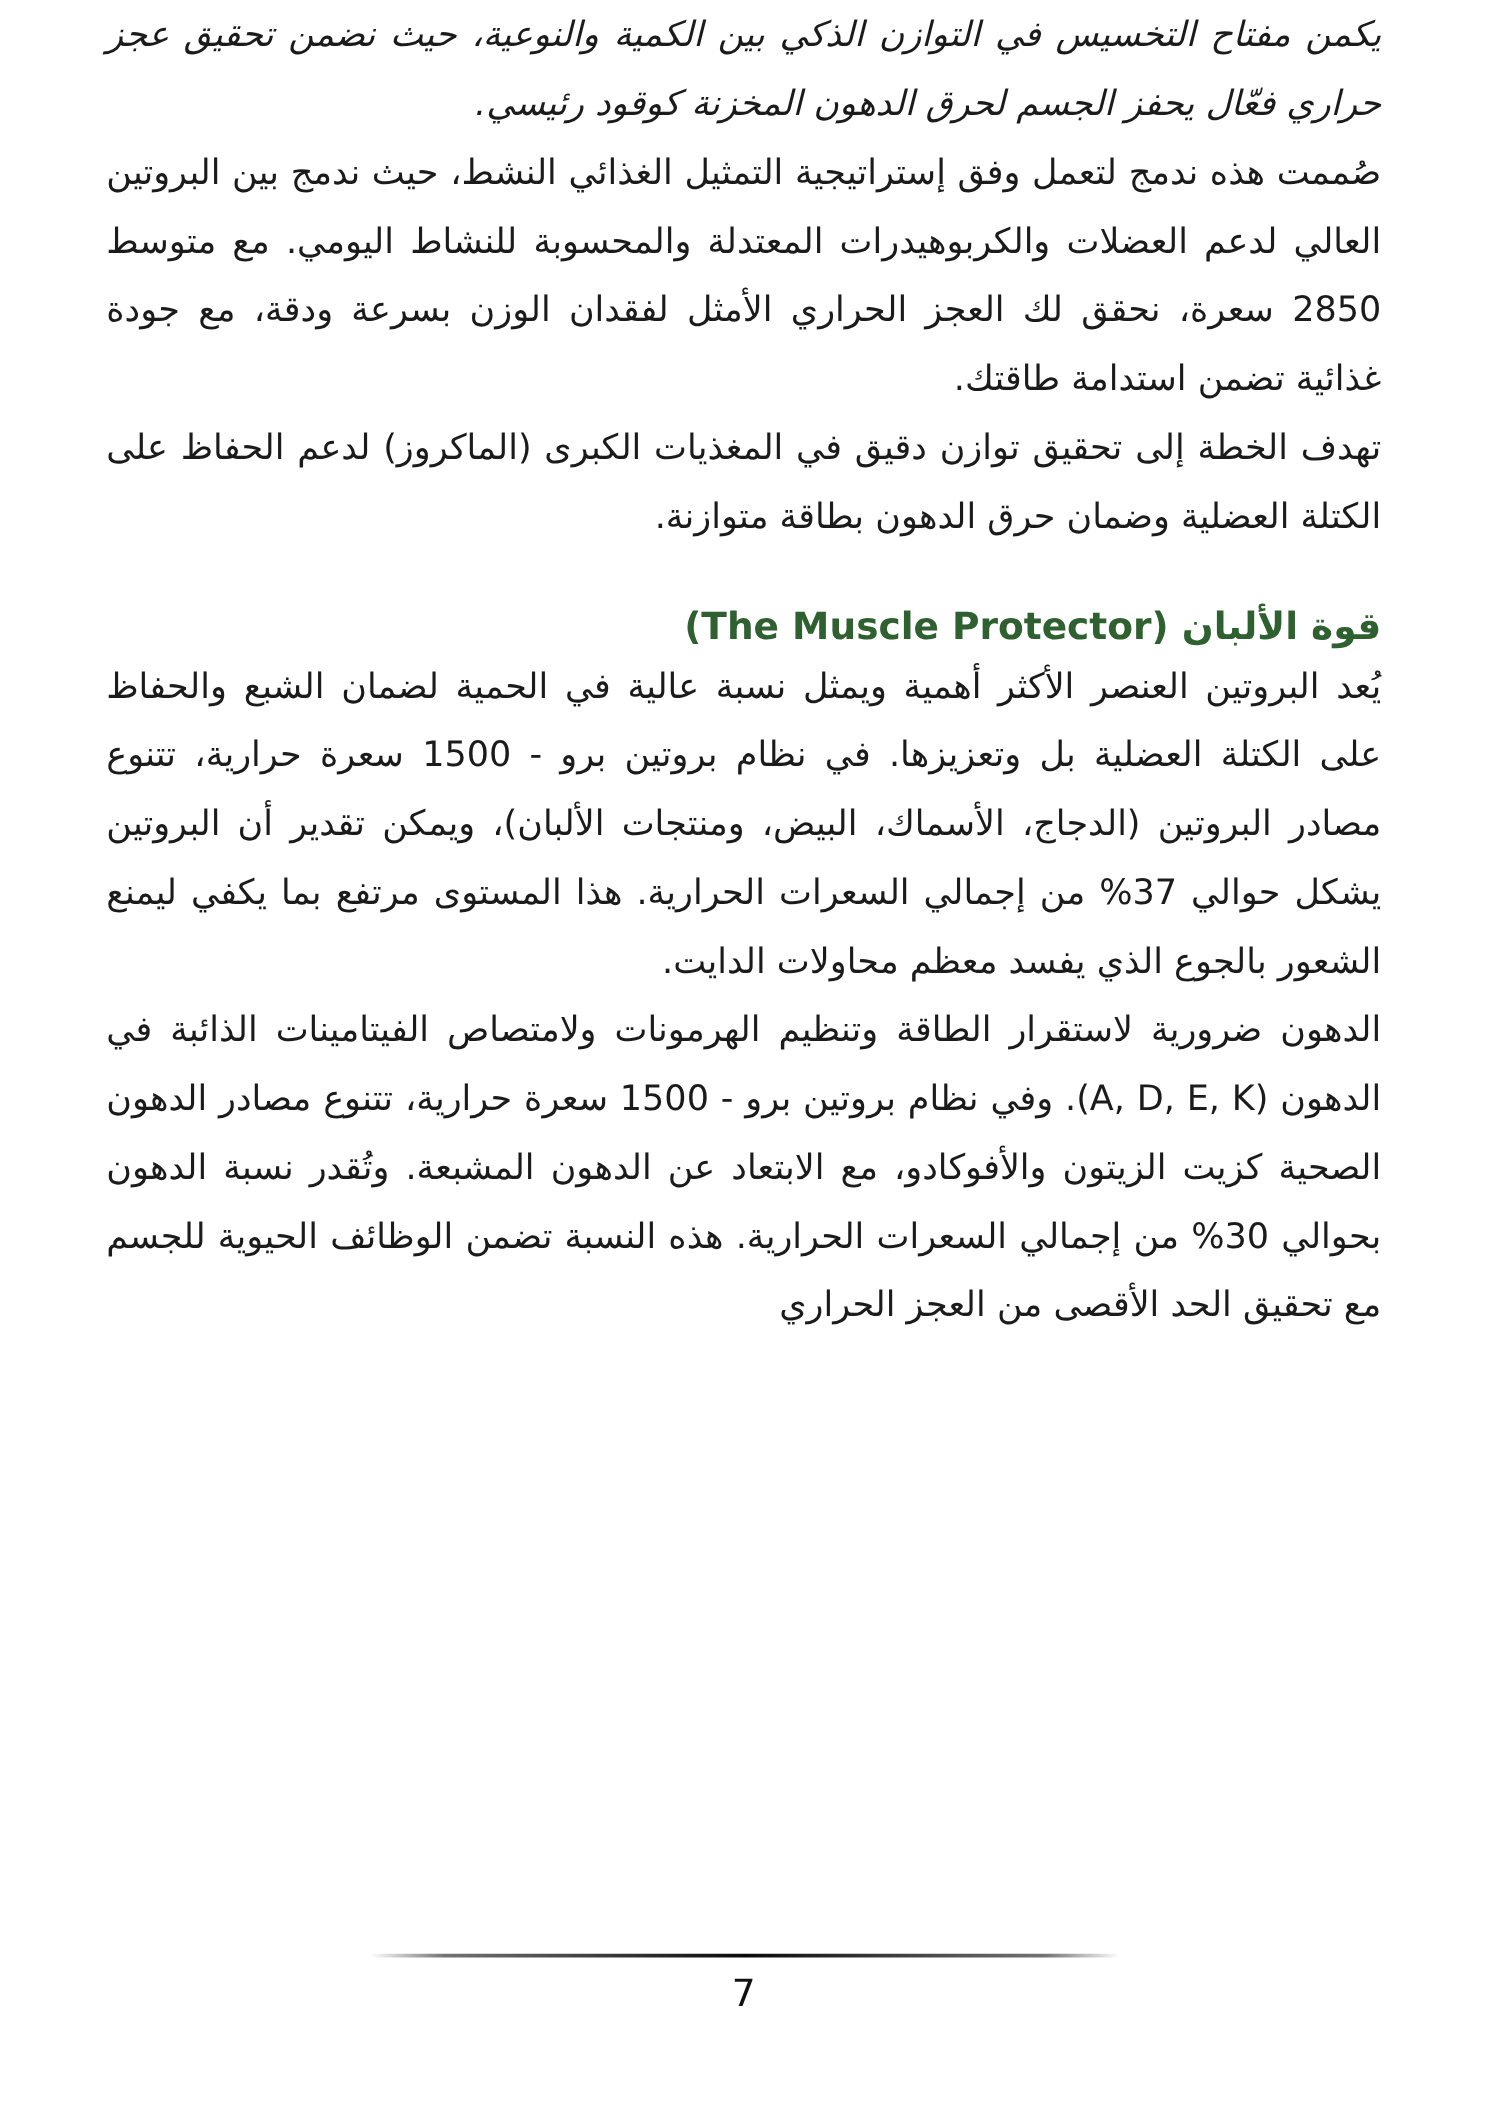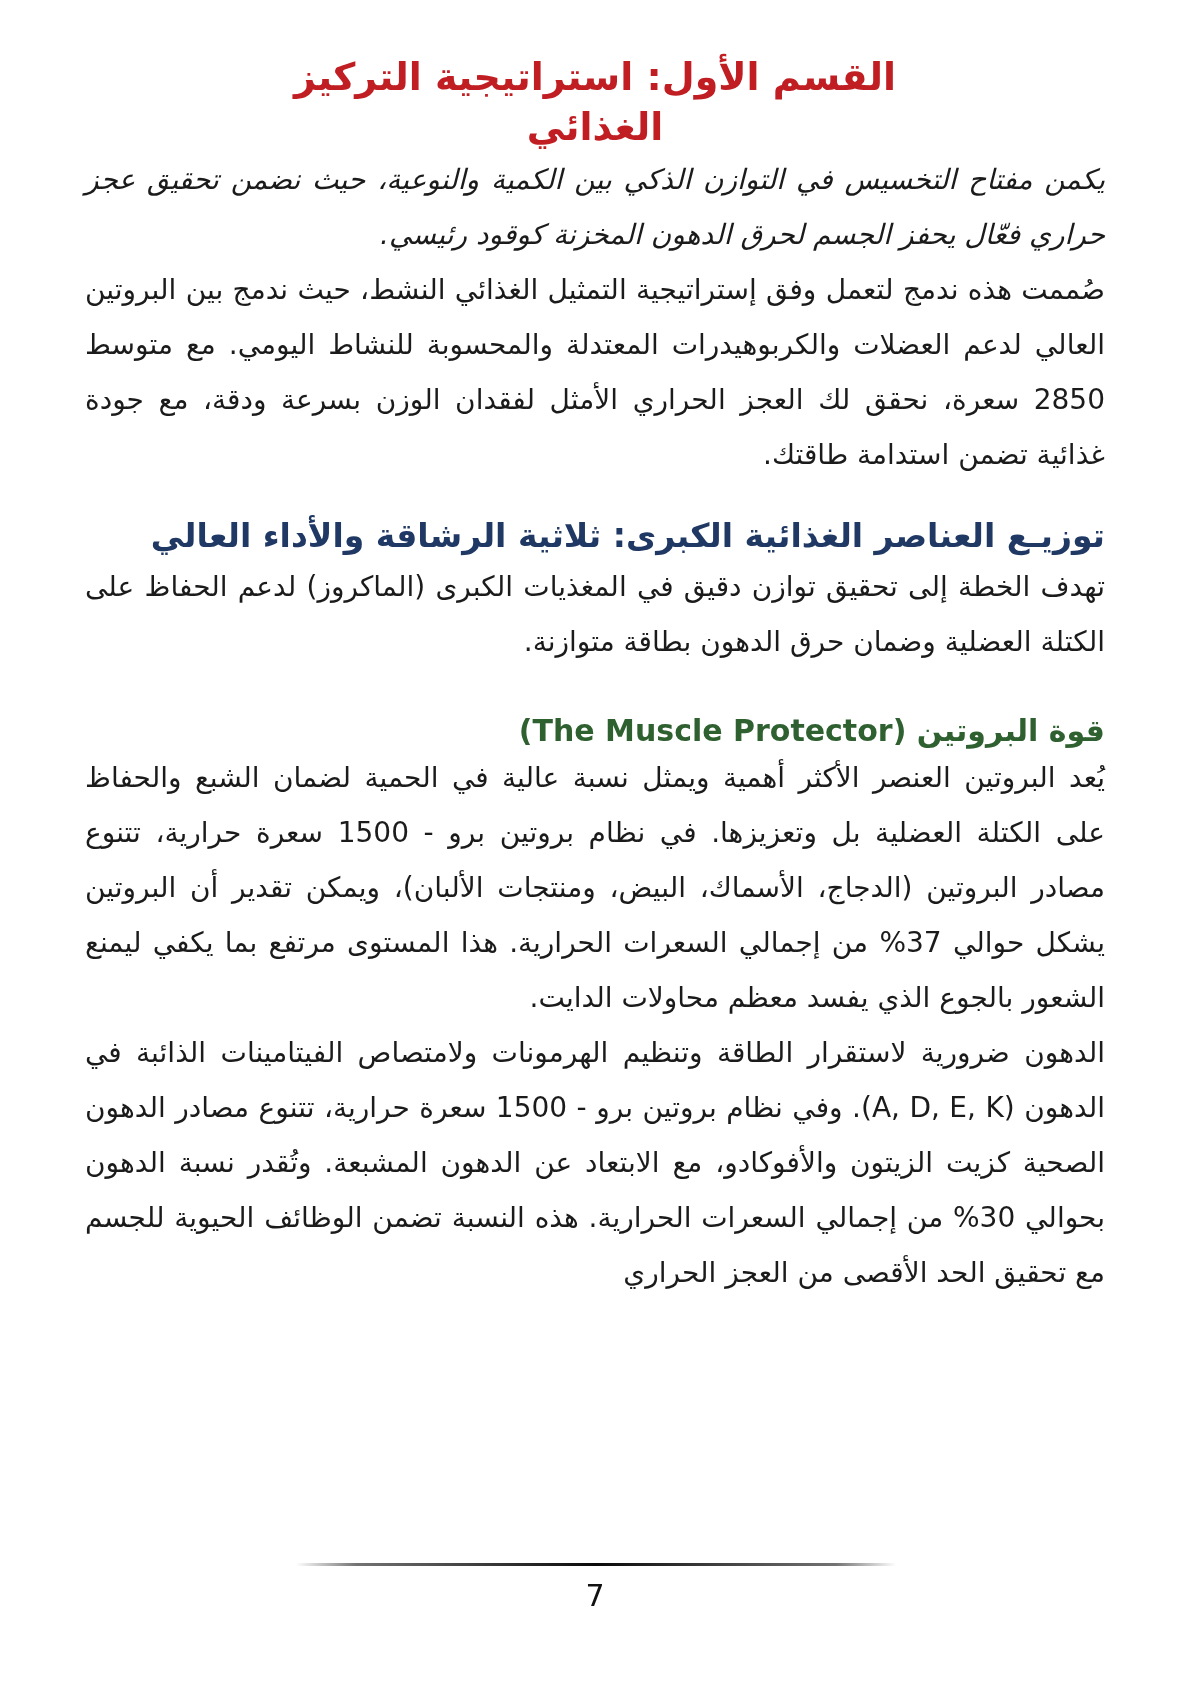--- a/index.html
+++ b/index.html
@@ -74,31 +74,29 @@
     text-align: center;
     font-size: 30px;
     color: #111111;
   }
 </style>
 </head>
 <body>
 
 <div class="page">
 
-  <h1 class="doc-title" style="color: rgb(192, 30, 34);">القسم الأول: استراتيجية التركيز الغذائي</h1>
 
   <p class="body-par mt-p1"><span>يكمن مفتاح التخسيس في التوازن الذكي بين الكمية والنوعية، حيث نضمن تحقيق عجز حراري فعّال يحفز الجسم لحرق الدهون المخزنة كوقود رئيسي.</span></p>
 
   <p class="body-par mt-p2"><span>صُممت هذه ندمج لتعمل وفق إستراتيجية </span><b>التمثيل الغذائي النشط</b><span>، حيث ندمج بين البروتين العالي لدعم العضلات والكربوهيدرات المعتدلة والمحسوبة للنشاط اليومي. مع متوسط 2850 سعرة، نحقق لك العجز الحراري الأمثل لفقدان الوزن بسرعة ودقة، مع جودة غذائية تضمن استدامة طاقتك.</span></p>
 
-  <h2 class="section-heading" style="color: rgb(31, 56, 100);">توزيـع العناصر الغذائية الكبرى: ثلاثية الرشاقة والأداء العالي</h2>
 
   <p class="body-par mt-p3"><span>تهدف الخطة إلى تحقيق توازن دقيق في المغذيات الكبرى (الماكروز) لدعم الحفاظ على الكتلة العضلية وضمان حرق الدهون بطاقة متوازنة.</span></p>
 
-  <h3 class="sub-heading" style="color: rgb(47, 96, 48);">قوة البروتين (The Muscle Protector)</h3>
+  <h3 class="sub-heading" style="color: rgb(47, 96, 48);">قوة الألبان (The Muscle Protector)</h3>
 
   <p class="body-par mt-p4"><span>يُعد البروتين العنصر الأكثر أهمية ويمثل نسبة عالية في الحمية لضمان الشبع والحفاظ على الكتلة العضلية بل وتعزيزها. في نظام </span><b>بروتين برو - 1500 سعرة حرارية</b><span>، تتنوع مصادر البروتين (الدجاج، الأسماك، البيض، ومنتجات الألبان)، ويمكن تقدير أن البروتين يشكل حوالي </span><b>37%</b><span> من إجمالي السعرات الحرارية. هذا المستوى مرتفع بما يكفي ليمنع الشعور بالجوع الذي يفسد معظم محاولات الدايت.</span></p>
 
 
   <p class="body-par mt-p4"><span>الدهون ضرورية لاستقرار الطاقة وتنظيم الهرمونات ولامتصاص الفيتامينات الذائبة في الدهون (A, D, E, K). وفي نظام </span><b>بروتين برو - 1500 سعرة حرارية</b><span>، تتنوع مصادر الدهون الصحية كزيت الزيتون والأفوكادو، مع الابتعاد عن الدهون المشبعة. وتُقدر نسبة الدهون بحوالي </span><b>30%</b><span> من إجمالي السعرات الحرارية. هذه النسبة تضمن الوظائف الحيوية للجسم مع تحقيق الحد الأقصى من العجز الحراري</span></p>
 
 </div>
 
 <div class="footer-divider"></div>
 

